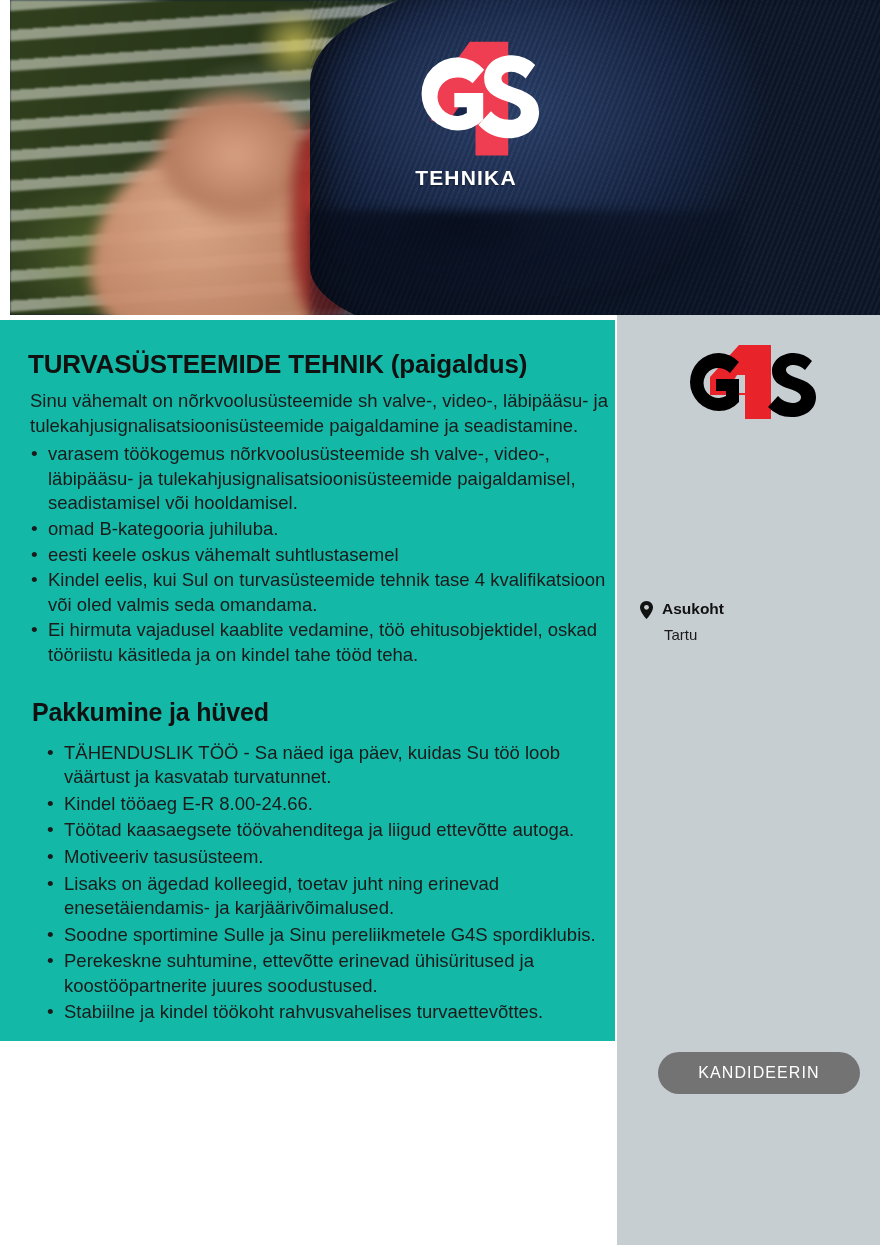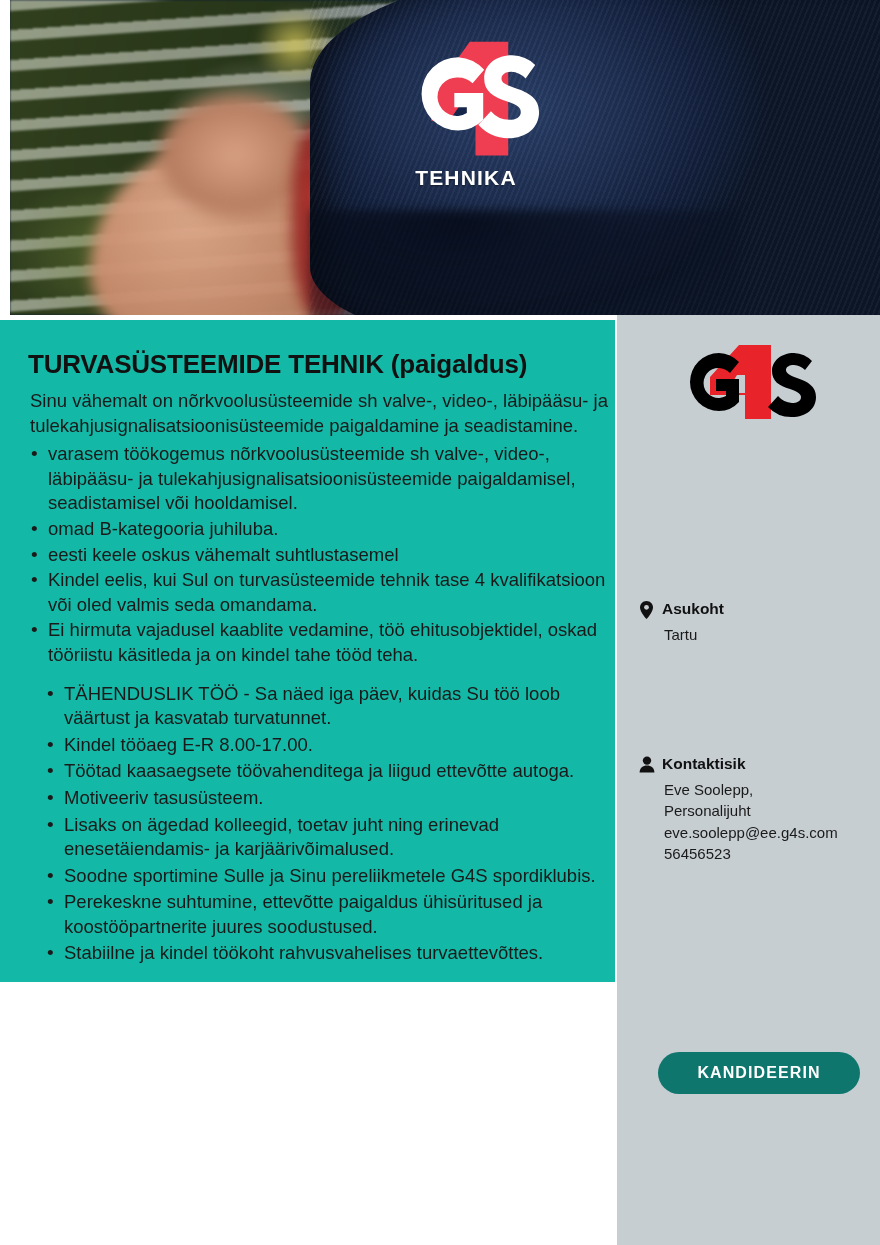--- a/index.html
+++ b/index.html
@@ -243,24 +243,24 @@
   }
 
   .apply-btn {
     position: absolute;
     left: 41px;
     top: 737px;
     width: 202px;
     height: 42px;
     border: none;
     border-radius: 21px;
-    background: #0f766e;
+    background: #737373;
     color: #ffffff;
     font-family: "Liberation Sans", sans-serif;
-    font-weight: bold;
+    font-weight: normal;
     font-size: 16px;
     letter-spacing: 1.1px;
     cursor: pointer;
     text-align: center;
   }
 </style>
 </head>
 <body>
 
 <div id="page">
@@ -297,28 +297,29 @@
     <p class="intro">Sinu vähemalt on nõrkvoolusüsteemide sh valve-, video-, läbipääsu- ja tulekahjusignalisatsioonisüsteemide paigaldamine ja seadistamine.</p>
 
     <ul class="bullets">
       <li>varasem töökogemus nõrkvoolusüsteemide sh valve-, video-, läbipääsu- ja tulekahjusignalisatsioonisüsteemide paigaldamisel, seadistamisel või hooldamisel.</li>
       <li>omad B-kategooria juhiluba.</li>
       <li>eesti keele oskus vähemalt suhtlustasemel</li>
       <li>Kindel eelis, kui Sul on turvasüsteemide tehnik tase  4 kvalifikatsioon või oled valmis seda omandama.</li>
       <li>Ei hirmuta vajadusel kaablite vedamine, töö ehitusobjektidel, oskad tööriistu käsitleda ja on kindel tahe tööd teha.</li>
     </ul>
 
+    <h2 class="section-head">Pakkumine ja hüved</h2>
     <ul class="bullets indented">
       <li>TÄHENDUSLIK TÖÖ - Sa näed iga päev, kuidas Su töö loob väärtust ja kasvatab turvatunnet.</li>
-      <li>Kindel tööaeg E-R 8.00-17.00.</li>
+      <li>Kindel tööaeg E-R 8.00-24.66.</li>
       <li>Töötad kaasaegsete töövahenditega ja liigud ettevõtte autoga.</li>
       <li>Motiveeriv tasusüsteem.</li>
       <li>Lisaks on ägedad kolleegid, toetav juht ning erinevad enesetäiendamis- ja karjäärivõimalused.</li>
       <li>Soodne sportimine Sulle ja Sinu pereliikmetele G4S spordiklubis.</li>
-      <li>Perekeskne suhtumine, ettevõtte paigaldus ühisüritused ja koostööpartnerite juures soodustused.</li>
+      <li>Perekeskne suhtumine, ettevõtte erinevad ühisüritused ja koostööpartnerite juures soodustused.</li>
       <li>Stabiilne ja kindel töökoht rahvusvahelises turvaettevõttes.</li>
     </ul>
   </div>
 
   <aside id="sidebar">
 
     <svg class="sidebar-logo" viewBox="0 0 140 78">
 
       <path d="M60 2 L92 2 L92 76 L66 76 L66 52 L31 52 L31 34 Z" fill="#e8232a"></path>
       <path d="M58 32 L66 32 L66 50 L47 50 Z" fill="#c7ced2"></path>
@@ -338,32 +339,17 @@
           <svg width="13" height="18" viewBox="0 0 13 18">
             <path d="M6.5 0C2.9 0 0 2.9 0 6.5C0 11.3 6.5 18 6.5 18S13 11.3 13 6.5C13 2.9 10.1 0 6.5 0Z" fill="#111111"></path>
             <circle cx="6.5" cy="6.3" r="2.4" fill="#c7ced2"></circle>
           </svg>
         </span>
         <span>Asukoht</span>
       </div>
       <div class="info-body">Tartu</div>
     </div>
 
-    <div class="info-block contact">
-      <div class="info-head">
-        <span class="info-icon">
-          <svg width="16" height="17" viewBox="0 0 16 17">
-            <circle cx="8" cy="4.6" r="4.2" fill="#111111"></circle>
-            <path d="M0.6 16.5C0.6 11.9 3.9 9.4 8 9.4S15.4 11.9 15.4 16.5Z" fill="#111111"></path>
-          </svg>
-        </span>
-        <span>Kontaktisik</span>
-      </div>
-      <div class="info-body">Eve Soolepp,
-Personalijuht
-eve.soolepp@ee.g4s.com
-56456523</div>
-    </div>
 
     <button class="apply-btn">KANDIDEERIN</button>
   </aside>
 
 </div>
 
 </body></html>

